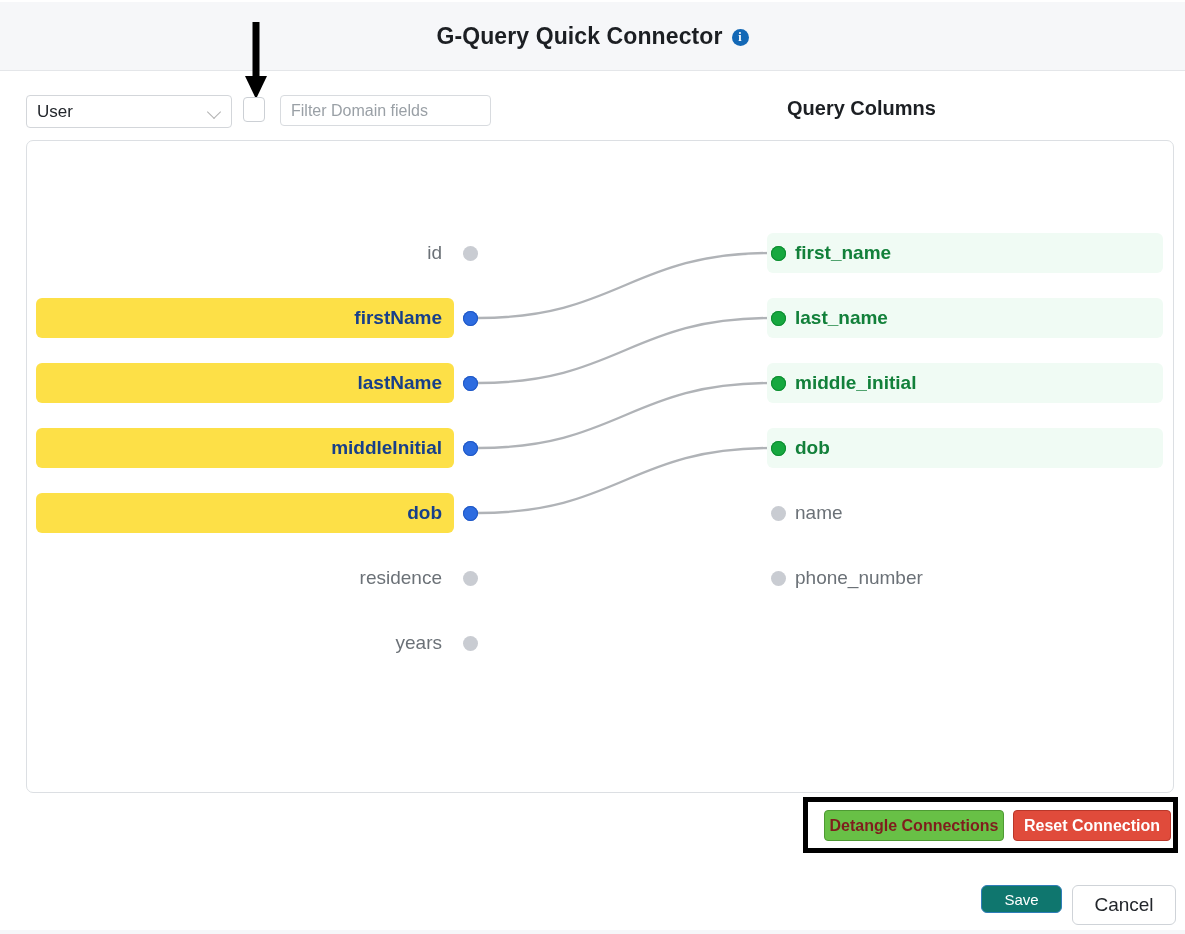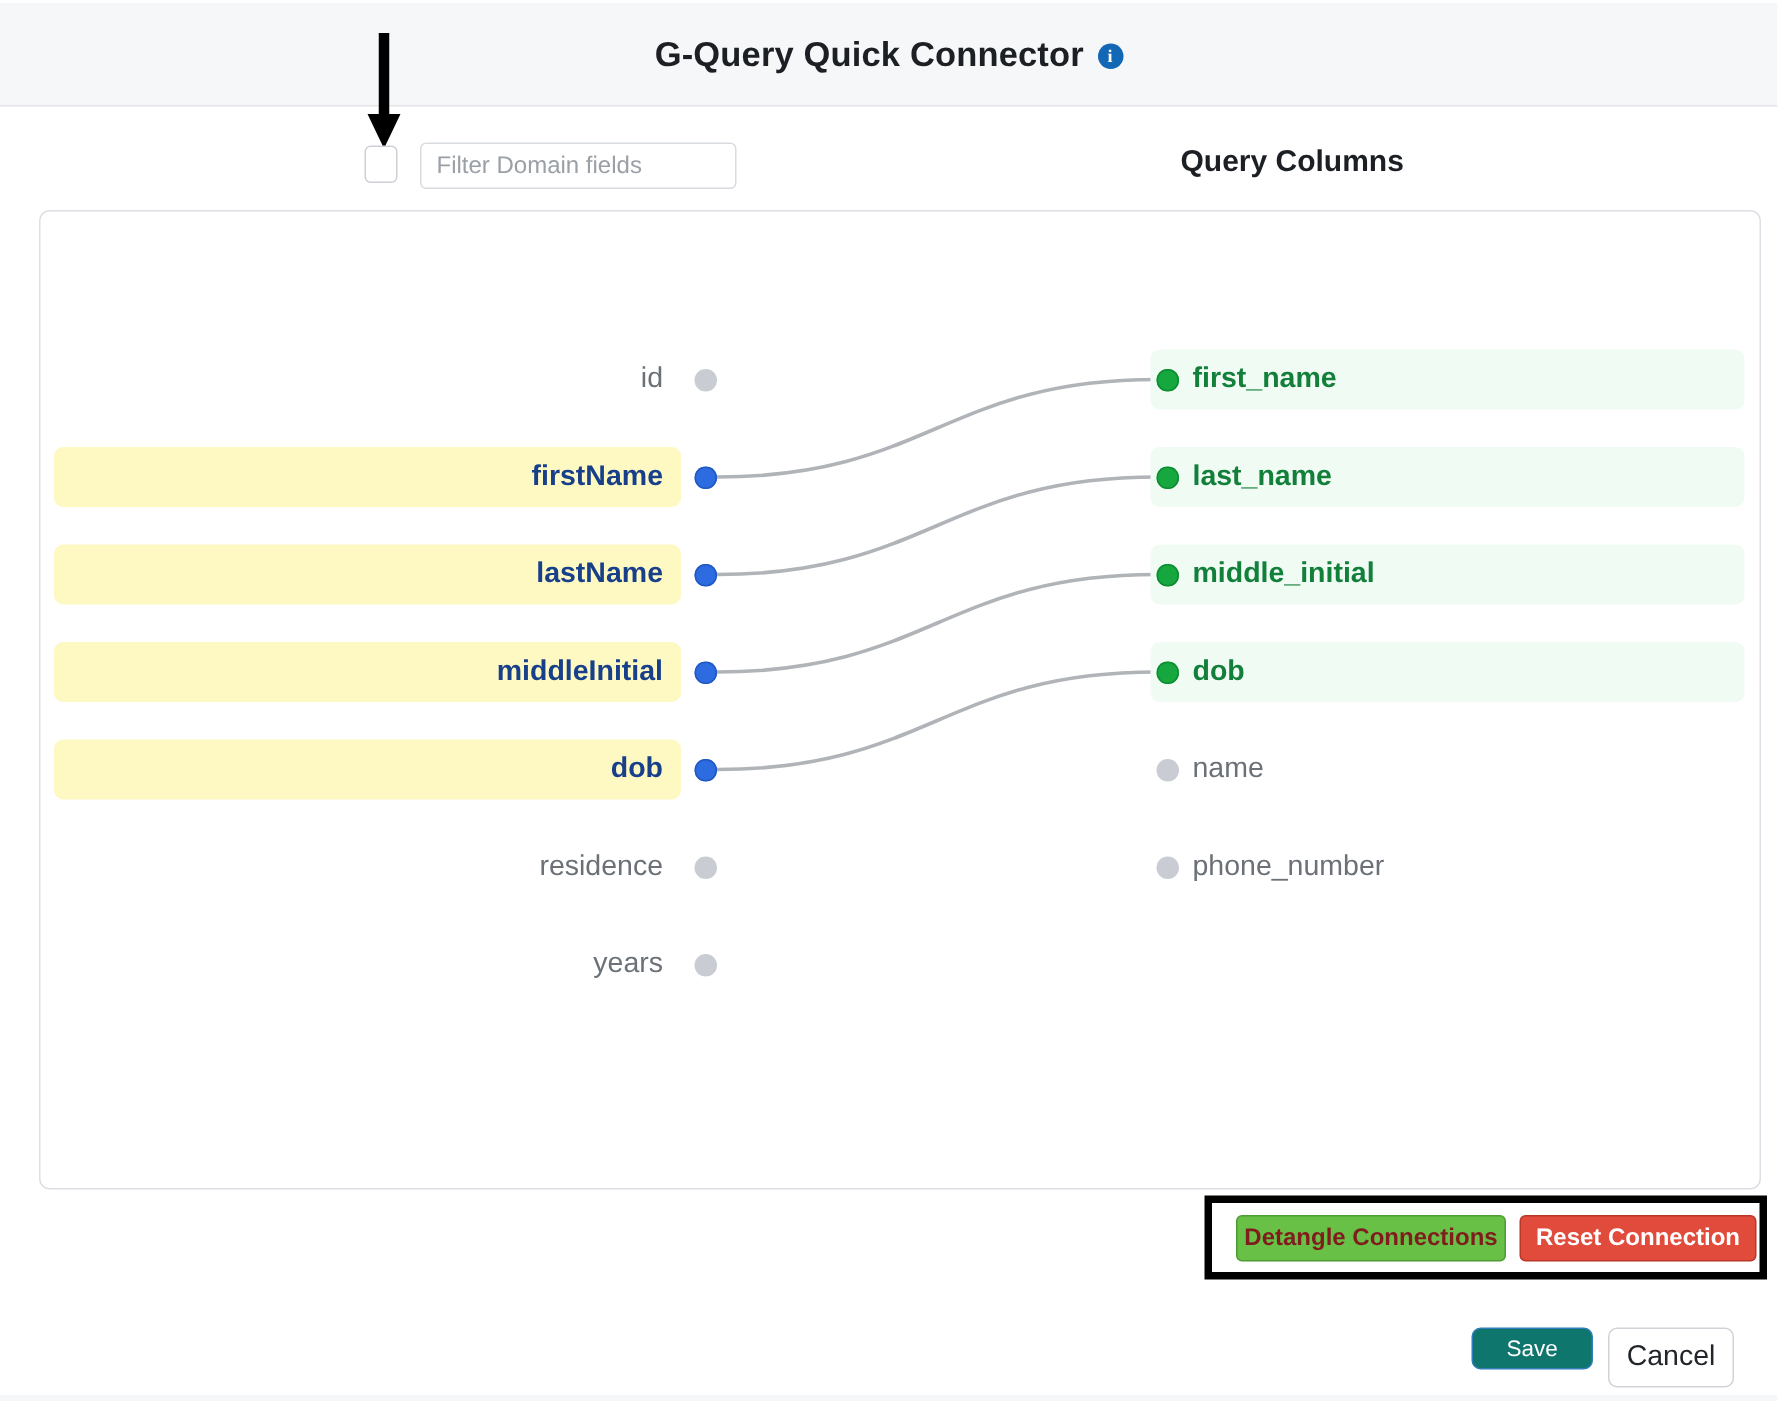--- a/index.html
+++ b/index.html
@@ -82,21 +82,21 @@
     position:absolute;left:26px;top:140px;width:1148px;height:653px;
     background:#fff;border:1px solid #dcdfe3;border-radius:7px;
     box-sizing:border-box;overflow:hidden;
   }
   .links-layer{position:absolute;left:0;top:0;width:1148px;height:653px;}
 
   .field-row{position:absolute;height:40px;display:flex;align-items:center;}
 
   
   .left-row{left:9px;width:418px;justify-content:flex-end;padding-right:12px;box-sizing:border-box;}
-  .left-row.connected{background:#fef9c3;border-radius:6px;}
+  .left-row.connected{background:#fde047;border-radius:6px;}
   .left-label{font-size:19px;color:#6b7177;}
   .left-row.connected .left-label{color:#173f8a;font-weight:bold;}
 
   
   .right-row{left:740px;width:396px;justify-content:flex-start;padding-left:28px;box-sizing:border-box;}
   .right-row.connected{background:#f0fbf4;border-radius:6px;}
   .right-label{font-size:19px;color:#6b7177;}
   .right-row.connected .right-label{color:#12803a;font-weight:bold;}
 
   
@@ -127,21 +127,21 @@
     box-sizing:border-box;cursor:pointer;
   }
   .btn-save{
     position:absolute;left:981px;top:885px;width:81px;height:28px;
     background:#0f766e;border:1px solid #2f7db9;border-radius:6px;
     color:#fff;font-size:15px;
     display:flex;align-items:center;justify-content:center;
     box-sizing:border-box;cursor:pointer;
   }
   .btn-cancel{
-    position:absolute;left:1072px;top:885px;width:84px;height:40px;
+    position:absolute;left:1072px;top:885px;width:104px;height:40px;
     background:#fff;border:1px solid #cfd3d8;border-radius:6px;
     color:#22262b;font-size:19px;
     display:flex;align-items:center;justify-content:center;
     box-sizing:border-box;cursor:pointer;
   }
   .bottom-strip{
     position:absolute;left:0;top:930px;width:1185px;height:4px;background:#f6f7f9;
   }
   .top-strip{position:absolute;left:0;top:0;width:1185px;height:2px;background:#ffffff;}
 </style>
@@ -159,20 +159,24 @@
 
 <div class="arrow-annotation">
   <svg width="24" height="80" viewBox="0 0 24 80">
     <line x1="12" y1="2" x2="12" y2="62" stroke="#000" stroke-width="7"></line>
     <polygon points="12,79 1,56 23,56" fill="#000"></polygon>
   </svg>
 </div>
 
 <div class="control-bar">
 
+  <div class="domain-select">
+    <span class="domain-select-value">User</span>
+    <span class="chev"></span>
+  </div>
 
   <div class="select-all-checkbox"></div>
 
   <div class="domain-filter">
     <span>Filter Domain fields</span>
   </div>
 
   <div class="query-columns-label">Query Columns</div>
 
 </div>

